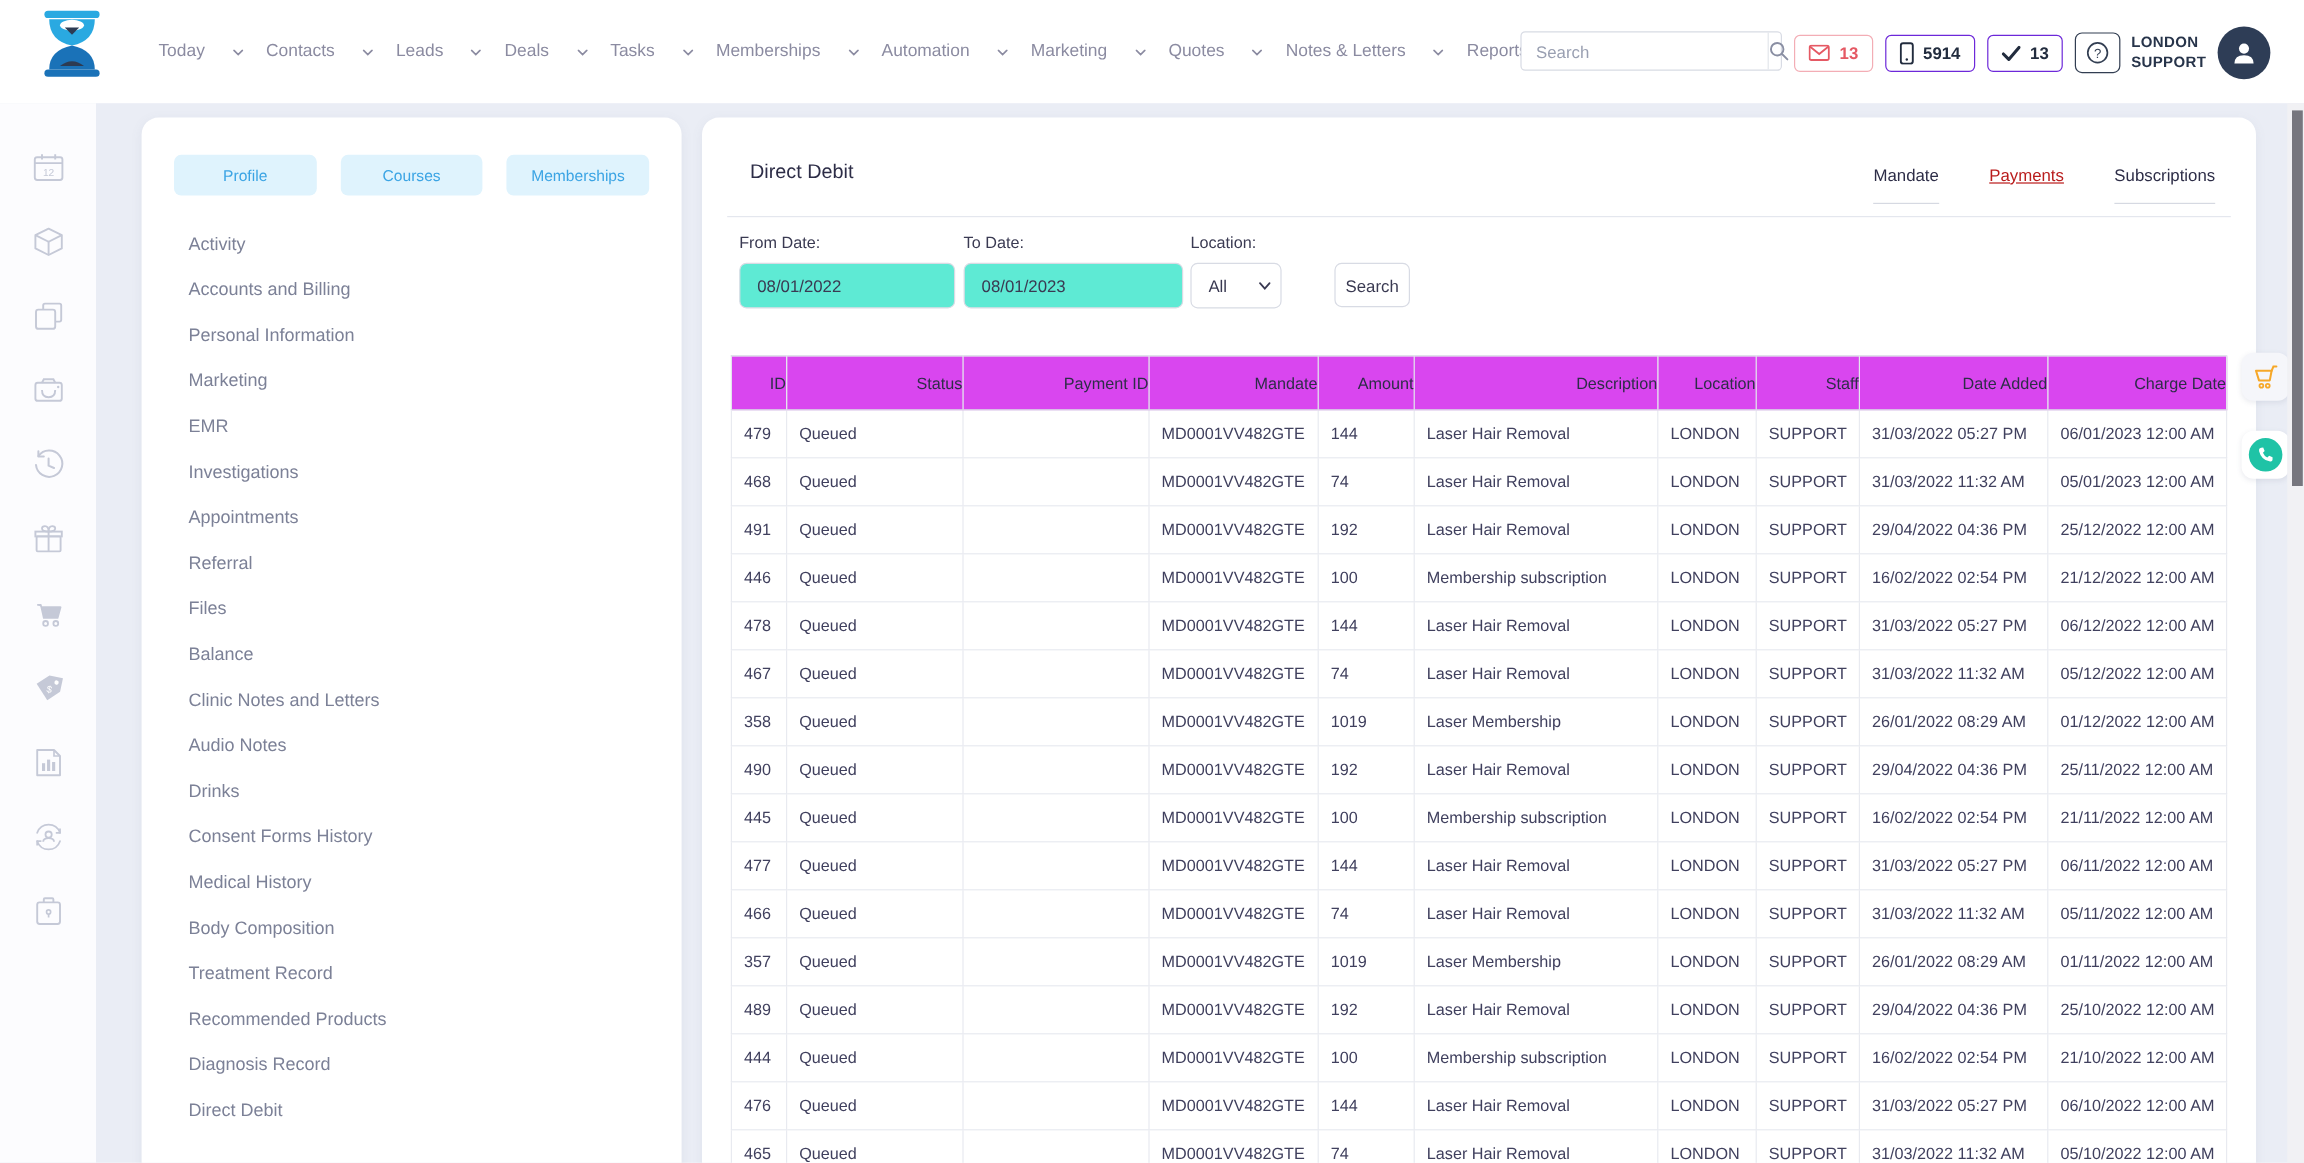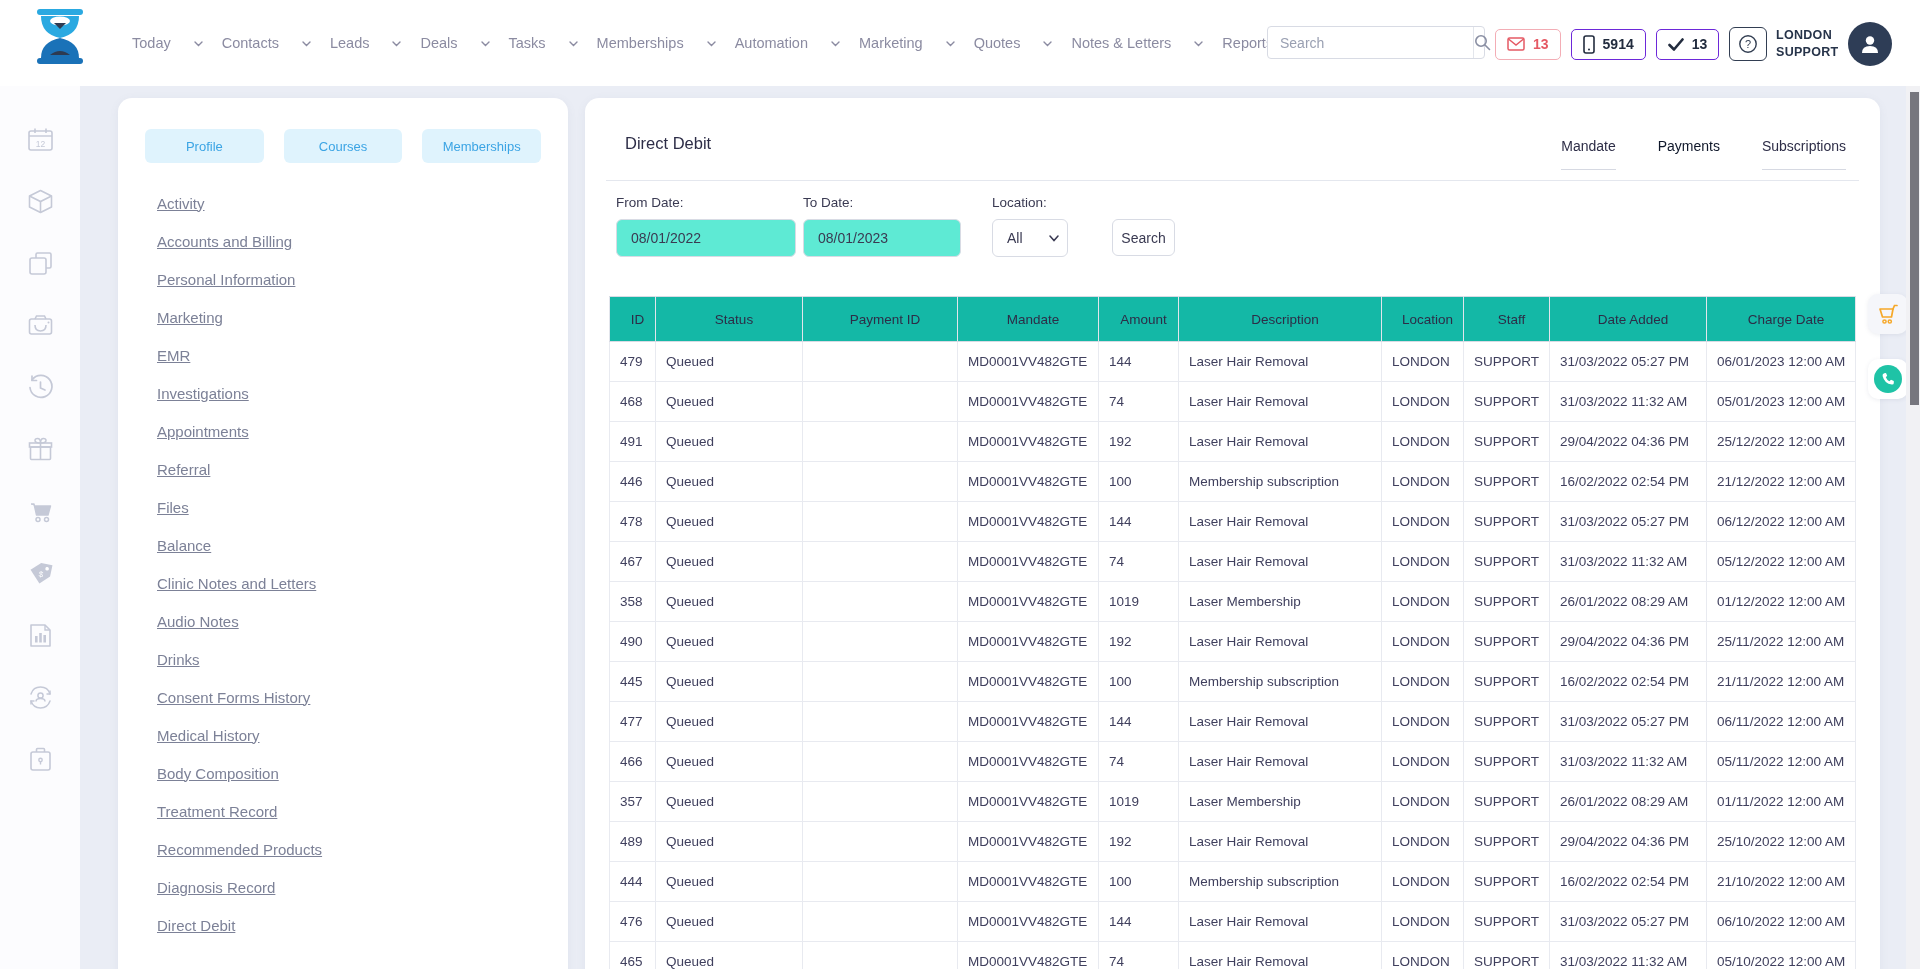--- a/index.html
+++ b/index.html
@@ -31,45 +31,45 @@
   .avatar { width:44px; height:44px; border-radius:50%; background:#2e3d56; display:flex; align-items:center; justify-content:center; }
   
   .rail { position:absolute; left:0; top:86px; width:80px; height:883px; background:#fcfcfe; display:flex; flex-direction:column; align-items:center; padding-top:40px; gap:35px; z-index:10; }
   .rail .ricon { width:27px; height:27px; cursor:pointer; display:block; }
   
   .card { position:absolute; background:#fff; border-radius:14px; box-shadow:0 2px 10px rgba(100,110,140,.08); }
   .leftpanel { left:118px; top:98px; width:450px; height:940px; padding-top:31px; }
   .ltabs { display:flex; gap:20px; padding:0 27px; }
   .ltab { flex:1; height:34px; background:#dff3fd; color:#3ba4e4; border-radius:6px; display:flex; align-items:center; justify-content:center; font-size:13px; cursor:pointer; }
   .llist { margin-top:21px; }
-  .llist .litem { padding:10.5px 0 10.5px 39px; font-size:15px; color:#7c8197; cursor:pointer;text-decoration:underline; }
+  .llist .litem { padding:10.5px 0 10.5px 39px; font-size:15px; color:#7c8197; cursor:pointer; }
   
   .mainpanel { left:585px; top:98px; width:1295px; height:940px; }
   .mp-title { position:absolute; left:40px; top:36px; font-size:16.5px; color:#2d2d47; }
   .mp-tabs { position:absolute; right:34px; top:40px; display:flex; gap:42px; }
   .mp-tab { font-size:14px; color:#2d2d47; padding-bottom:15px; border-bottom:1px solid #d6d9e2; cursor:pointer; }
-  .mp-tab.active { color:#0f172a; border-bottom:none; }
+  .mp-tab.active { color:#b91c1c; border-bottom:none;text-decoration:underline; }
   .mp-divider { position:absolute; left:21px; right:21px; top:82px; border-top:1px solid #e4e7ee; }
   .fgroup { position:absolute; top:97px; }
   .fgroup label { display:block; font-size:13.5px; color:#3a3a52; margin-bottom:9px; }
   .fgroup input, .fgroup select {
     height:38px; border:1px solid #d8dbe4; border-radius:6px; font-size:14px; color:#3a3a52;
     padding:0 0 0 14px; font-family:inherit; background:#5eead4; outline:none;
   }
   .g-from { left:31px; } .g-from input { width:180px; }
-  .g-to { left:218px; } .g-to input { width:158px; }
+  .g-to { left:218px; } .g-to input { width:183px; }
   .g-loc { left:407px; } .g-loc select { width:76px; appearance:none; background:transparent; }
   .selwrap { position:relative; display:inline-block; }
   .selwrap svg { position:absolute; right:9px; top:16px; pointer-events:none; }
   .g-btn { left:527px; top:121px; }
   .searchbutton { width:63px; height:37px; border:1px solid #d8dbe4; border-radius:6px; background:#fff; font-size:14px; color:#3a3a52; cursor:pointer; font-family:inherit; }
   
   .ddtable { position:absolute; left:24px; top:198px; width:1246px; border-collapse:collapse; table-layout:fixed; }
-  .ddtable th { height:45px; font-weight:normal; font-size:13.5px; color:#2d2d47; text-align:center; padding-left:10px;
-    border:1px solid #e2e5ec; border-top:1px solid #d8dbe4; border-bottom:1px solid #d8dbe4; background:#14b8a6; }
+  .ddtable th { height:45px; font-weight:normal; font-size:13.5px; color:#2d2d47; text-align:right; padding-left:10px;
+    border:1px solid #e2e5ec; border-top:1px solid #d8dbe4; border-bottom:1px solid #d8dbe4; background:#d946ef; }
   .ddtable td { height:40px; font-size:13.5px; color:#40405e; padding-left:10px; border:1px solid #e8eaf0; background:#fff; white-space:nowrap; overflow:hidden; }
   .c-id{width:46px}.c-status{width:147px}.c-payid{width:155px}.c-mandate{width:141px}.c-amount{width:80px}
   .c-desc{width:203px}.c-loc{width:82px}.c-staff{width:86px}.c-added{width:157px}.c-charge{width:149px}
   
   .floatbtn { position:absolute; width:40px; height:40px; border-radius:10px; background:#f5f6fa; display:flex; align-items:center; justify-content:center; cursor:pointer; z-index:30; box-shadow:0 1px 4px rgba(100,110,140,.12); }
   .fb-cart { left:1868px; top:294px; }
   .fb-phone { left:1868px; top:359px; background:#fff; }
   .fb-phone .tealcircle { width:28px; height:28px; border-radius:50%; background:#1fc3a6; display:flex; align-items:center; justify-content:center; }
   .scrollbar { position:absolute; right:0; top:86px; width:14px; height:883px; background:#f1f1f4; z-index:40; }
   .scroll-thumb { position:absolute; right:1px; top:6px; width:9px; height:313px; background:#76767e; cursor:pointer; }

